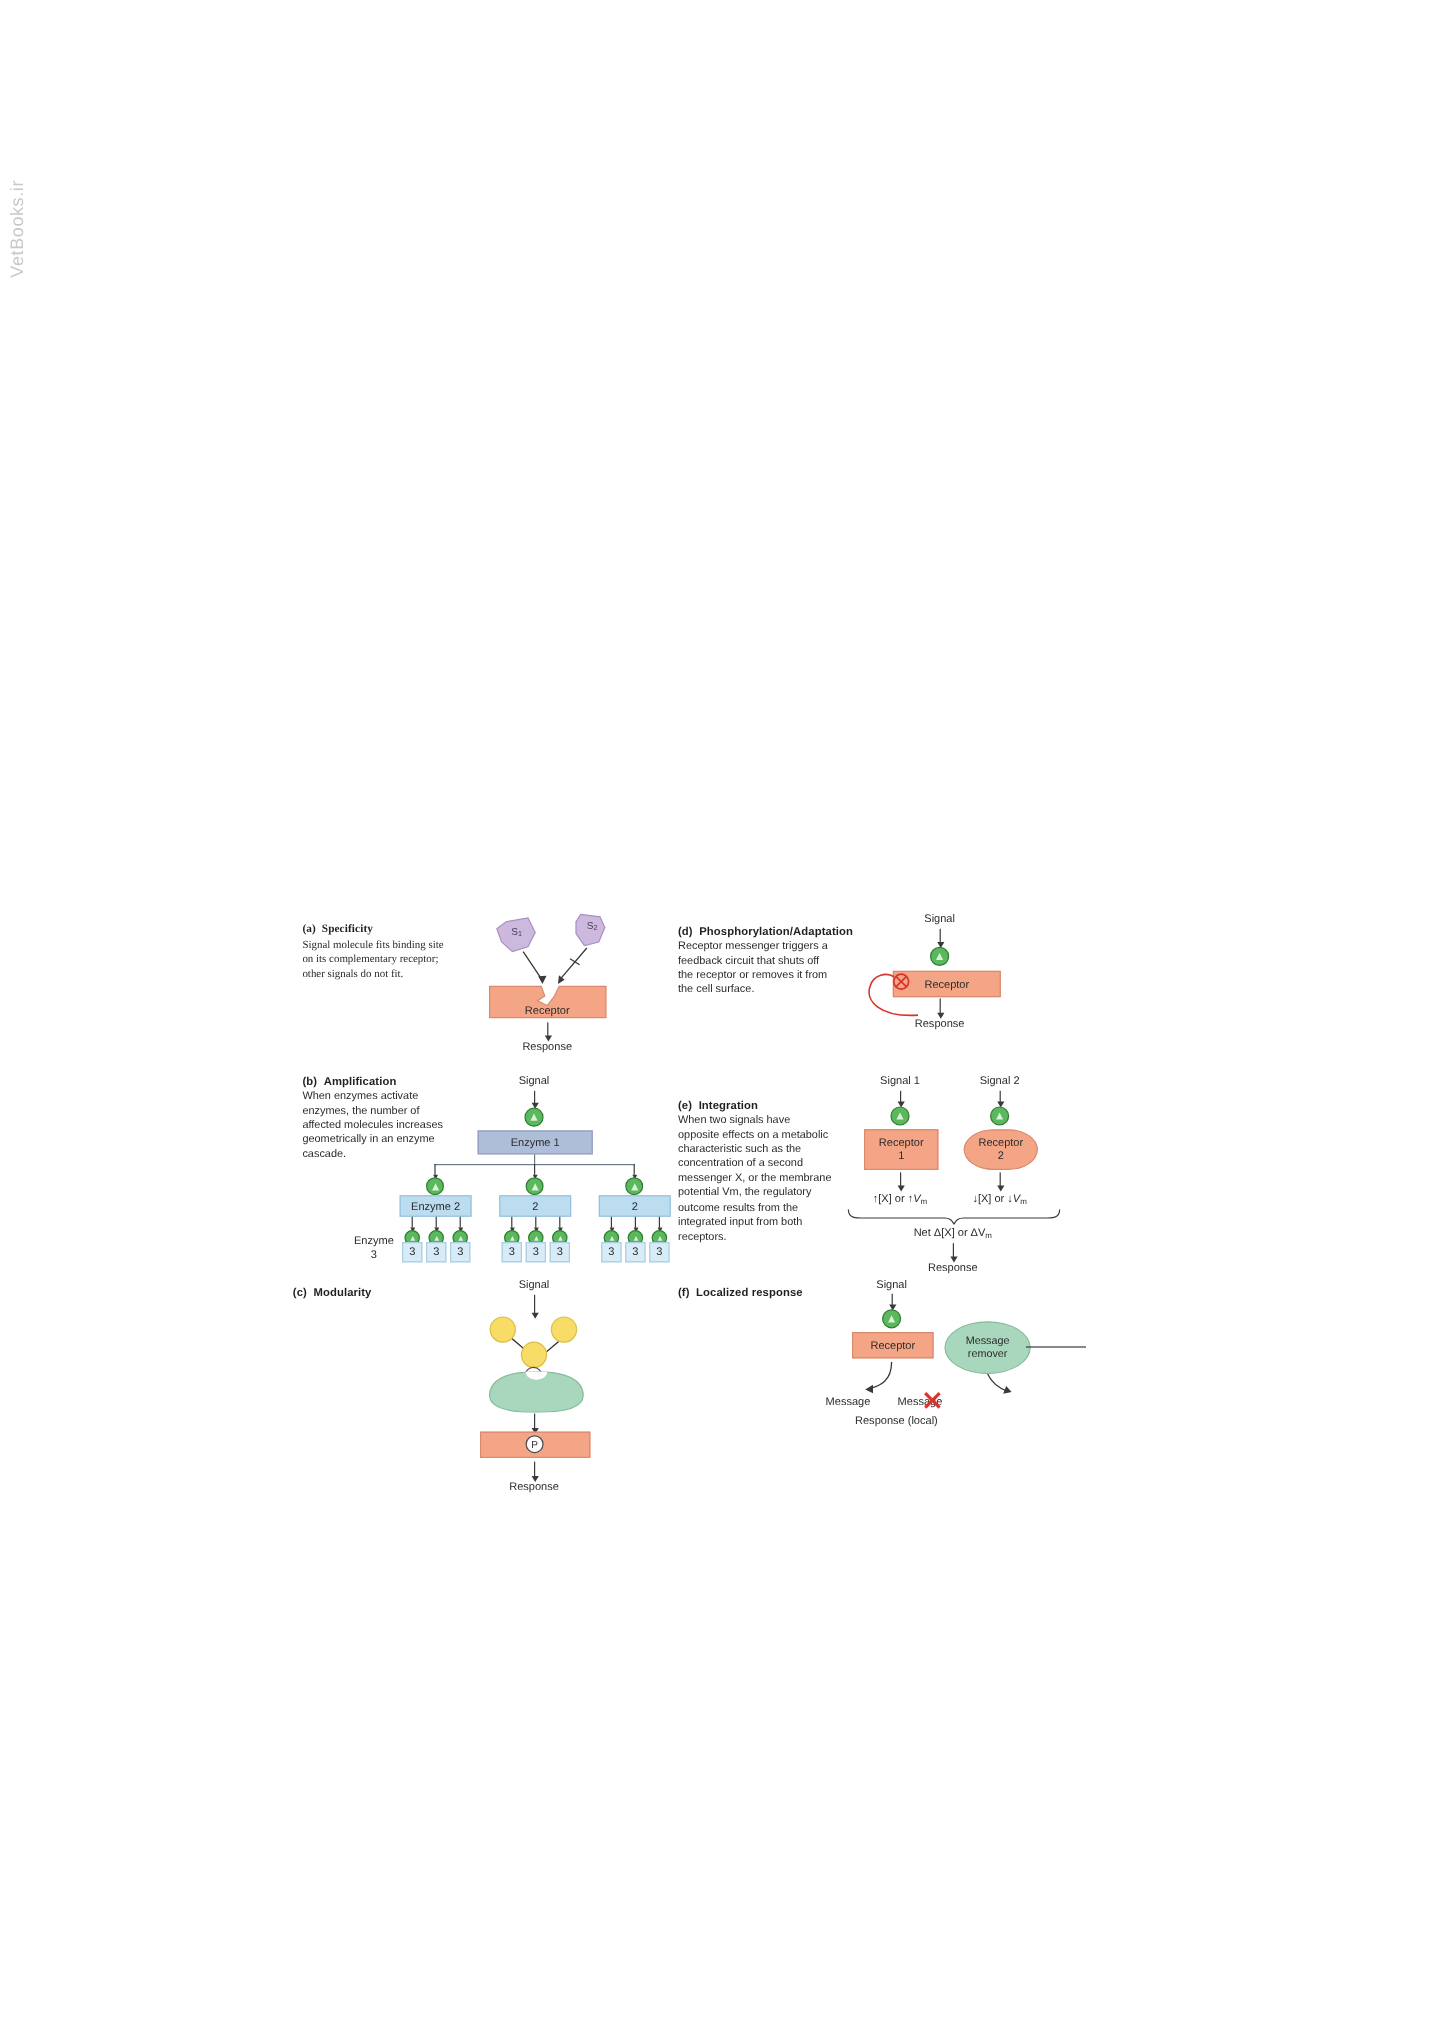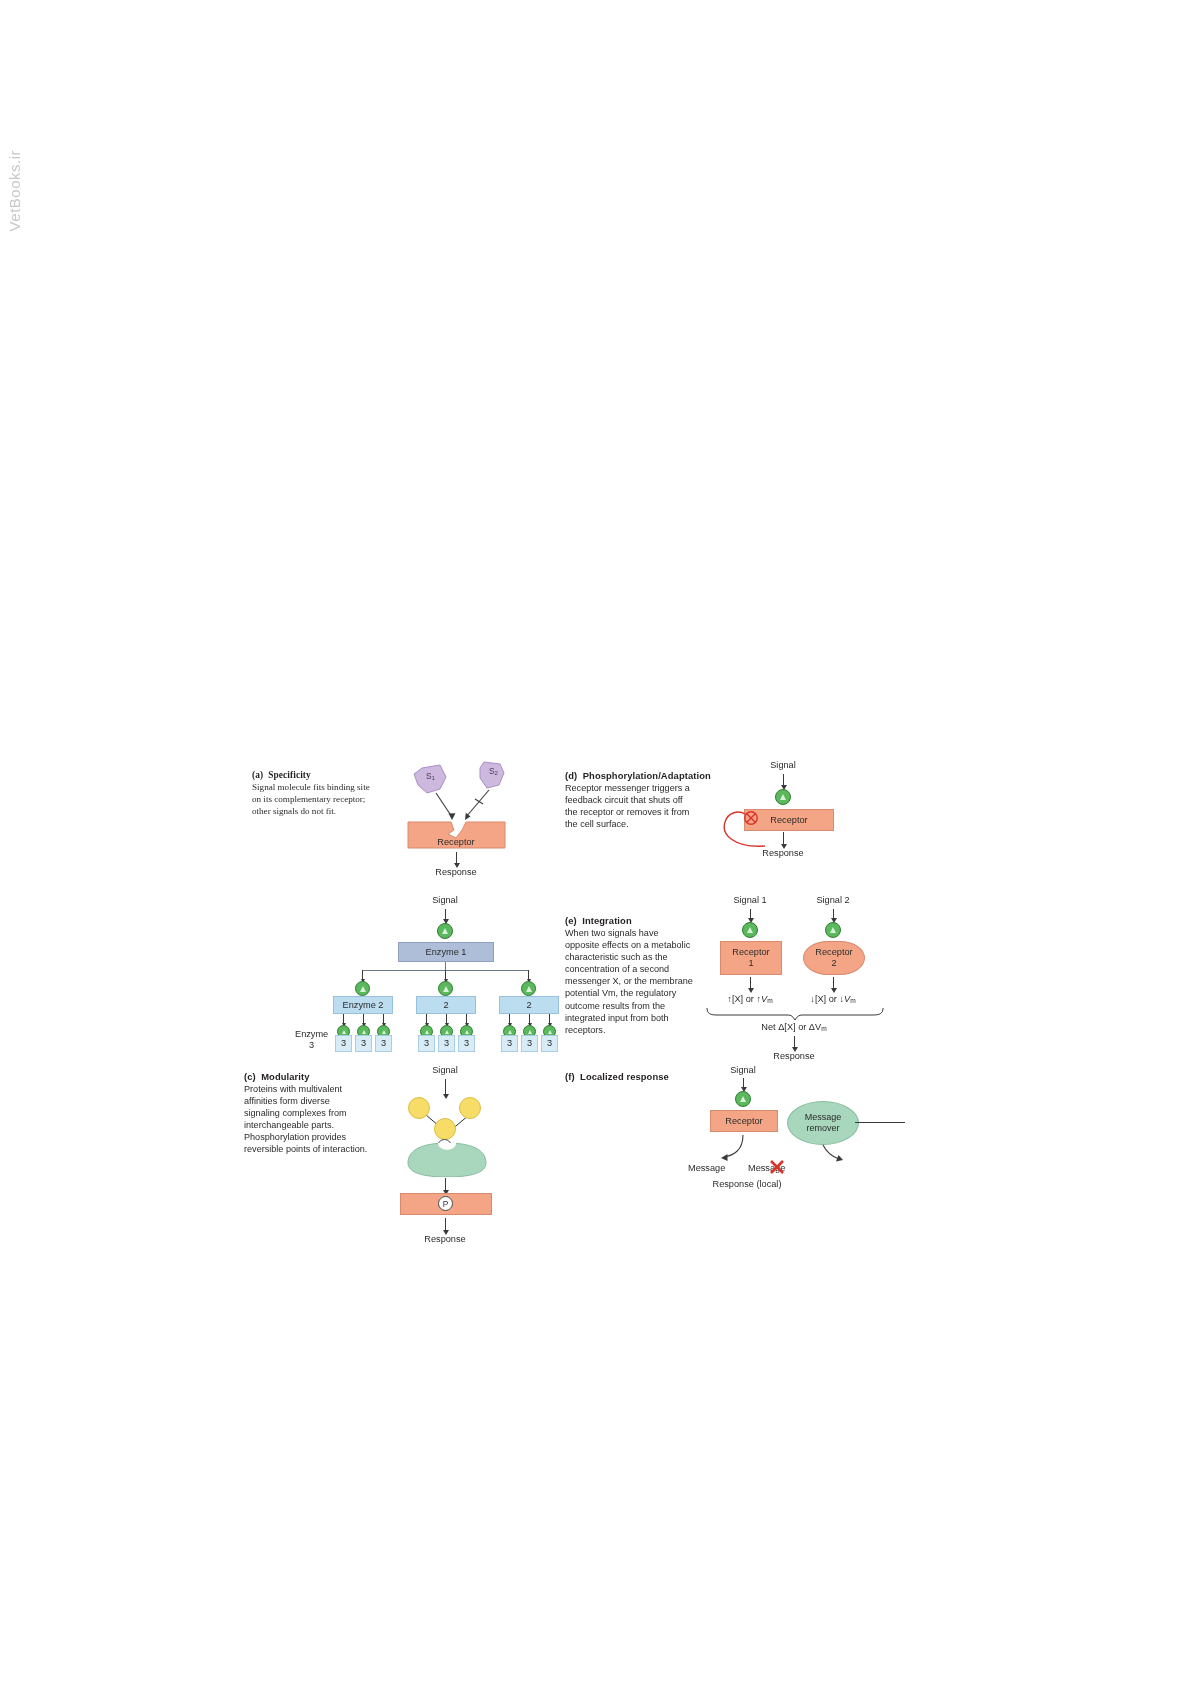--- a/index.html
+++ b/index.html
@@ -226,20 +226,27 @@
 
     <div class="lbl" style="left:186px; top:11px; font-size:8.4px; color:#4a3b5c;">
       <span>S</span><sub>1</sub>
     </div>
     <div class="lbl" style="left:249px; top:6px; font-size:8.4px; color:#4a3b5c;">
       <span>S</span><sub>2</sub>
     </div>
   </div>
 
   <div class="panel" style="left:0px; top:135px; width:310px; height:155px;">
+    <div class="caption" style="left:12px; top:0px;">
+      <div class="cap-title">
+        <span>(b)</span>
+        &nbsp;<span>Amplification</span>
+      </div>
+      <div class="cap-body">When enzymes activate enzymes, the number of affected molecules increases geometrically in an enzyme cascade.</div>
+    </div>
 
     <div class="lbl ctr" style="left:205px; top:0px;">Signal</div>
     <div class="varrow" style="left:205px; top:14px; height:11px;"></div>
     <div class="gtok" style="left:197px; top:28px; width:16px; height:16px;"></div>
 
     <div class="box enz1" style="left:158px; top:47px; width:96px; height:20px;">Enzyme 1</div>
 
     <div class="vline" style="left:205px; top:67px; height:8px;"></div>
     <div class="hline" style="left:122px; top:75px; width:167px;"></div>
     <div class="varrow small" style="left:122px; top:75px; height:9px;"></div>
@@ -289,21 +296,20 @@
     <div class="box enz3" style="left:281px; top:140px; width:17px; height:17px;">3</div>
     <div class="box enz3" style="left:301px; top:140px; width:17px; height:17px;">3</div>
   </div>
 
   <div class="panel" style="left:0px; top:305px; width:300px; height:180px;">
     <div class="caption" style="left:4px; top:6px;">
       <div class="cap-title">
         <span>(c)</span>
         &nbsp;<span>Modularity</span>
       </div>
-      <div class="cap-body">Proteins with multivalent affinities form diverse signaling complexes from interchangeable parts. Phosphorylation provides reversible points of interaction.</div>
     </div>
 
     <div class="lbl ctr" style="left:205px; top:0px;">Signal</div>
     <div class="varrow" style="left:205px; top:14px; height:16px;"></div>
 
     <svg style="position:absolute; left:160px; top:32px;" width="95" height="52" viewBox="0 0 95 52">
       <line x1="26" y1="18" x2="45" y2="34" stroke="#2b2b2b" stroke-width="1"></line>
       <line x1="69" y1="18" x2="50" y2="34" stroke="#2b2b2b" stroke-width="1"></line>
     </svg>
     <div class="yellowball" style="left:168px; top:32px; width:22px; height:22px;"></div>

